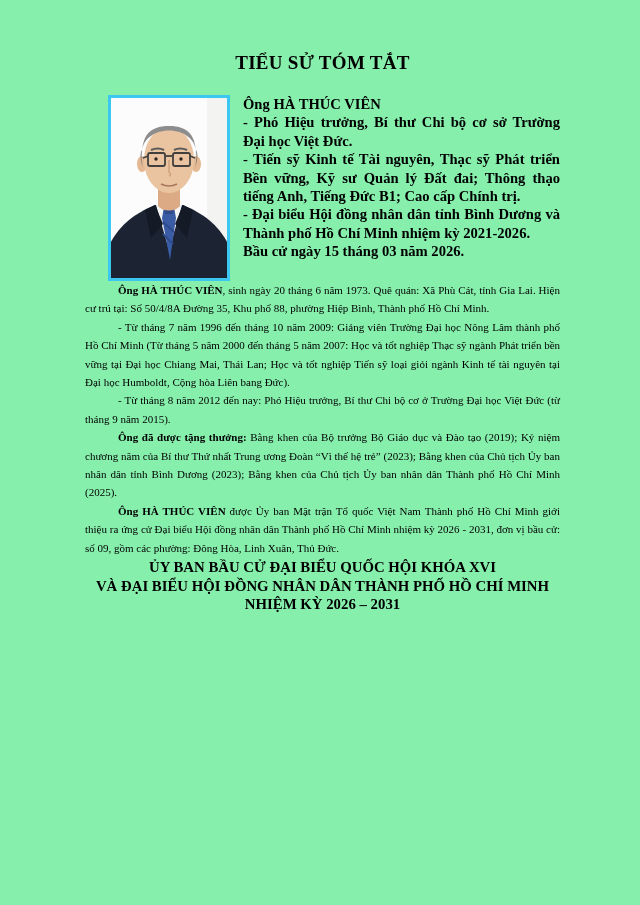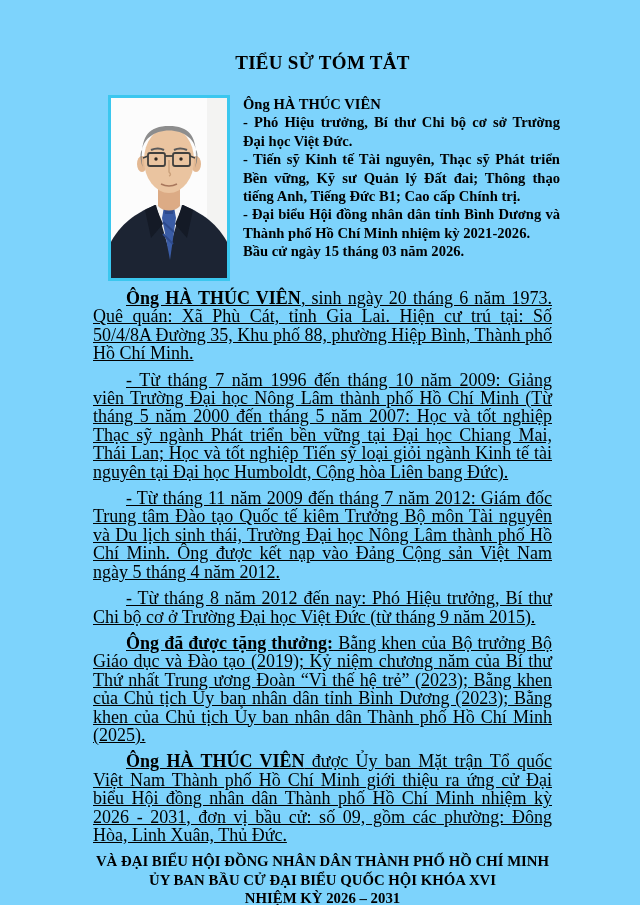--- a/index.html
+++ b/index.html
@@ -1,19 +1,19 @@
 <!DOCTYPE html>
 <html><head>
 <meta charset="utf-8">
 <style>
   html,body{margin:0;padding:0;background:#ffffff;}
   .page{
     position:relative;
     width:640px;height:905px;
-    background:#7dd3fc;
+    background:#86efac;
     box-sizing:border-box;
     padding:52px 80px 0 85px;
     font-family:"Liberation Serif","DejaVu Serif",serif;
     color:#000;
     overflow:hidden;
   }
   .title{
     margin:0 0 21px 0;
     font-size:19px;
     font-weight:bold;
@@ -39,26 +39,25 @@
     min-width:0;
   }
   .profile-info p{
     margin:0;
     font-size:14.6px;
     font-weight:bold;
     line-height:18.4px;
     text-align:justify;
   }
   .body-text p.para{
-    margin:8px;
-    font-size:18px;
+    margin:0;
+    font-size:11px;
     line-height:18.4px;
     text-align:justify;
     text-indent:33px;
-    text-decoration:underline;
   }
   .b{font-weight:bold;}
   .footer{margin-top:1px;text-align:center;}
   .footer p{
     margin:0;
     font-size:14.8px;
     font-weight:bold;
     line-height:18.4px;
   }
 </style>
@@ -124,27 +123,26 @@
       <p>Bầu cử ngày 15 tháng 03 năm 2026.</p>
     </div>
   </div>
 
   <div class="body-text">
 
     <p class="para"><span class="b">Ông HÀ THÚC VIÊN</span><span>, sinh ngày 20 tháng 6 năm 1973. Quê quán: Xã Phù Cát, tỉnh Gia Lai. Hiện cư trú tại: Số 50/4/8A Đường 35, Khu phố 88, phường Hiệp Bình, Thành phố Hồ Chí Minh.</span></p>
 
 
     <p class="para">- Từ tháng 7 năm 1996 đến tháng 10 năm 2009: Giảng viên Trường Đại học Nông Lâm thành phố Hồ Chí Minh (Từ tháng 5 năm 2000 đến tháng 5 năm 2007: Học và tốt nghiệp Thạc sỹ ngành Phát triển bền vững tại Đại học Chiang Mai, Thái Lan; Học và tốt nghiệp Tiến sỹ loại giỏi ngành Kinh tế tài nguyên tại Đại học Humboldt, Cộng hòa Liên bang Đức).</p>
-    <p class="para">- Từ tháng 11 năm 2009 đến tháng 7 năm 2012: Giám đốc Trung tâm Đào tạo Quốc tế kiêm Trưởng Bộ môn Tài nguyên và Du lịch sinh thái, Trường Đại học Nông Lâm thành phố Hồ Chí Minh. Ông được kết nạp vào Đảng Cộng sản Việt Nam ngày 5 tháng 4 năm 2012.</p>
     <p class="para">- Từ tháng 8 năm 2012 đến nay: Phó Hiệu trưởng, Bí thư Chi bộ cơ ở Trường Đại học Việt Đức (từ tháng 9 năm 2015).</p>
 
     <p class="para"><span class="b">Ông đã được tặng thưởng:</span><span> Bằng khen của Bộ trưởng Bộ Giáo dục và Đào tạo (2019); Kỷ niệm chương năm của Bí thư Thứ nhất Trung ương Đoàn “Vì thế hệ trẻ” (2023); Bằng khen của Chủ tịch Ủy ban nhân dân tỉnh Bình Dương (2023); Bằng khen của Chủ tịch Ủy ban nhân dân Thành phố Hồ Chí Minh (2025).</span></p>
 
     <p class="para"><span class="b">Ông HÀ THÚC VIÊN</span><span> được Ủy ban Mặt trận Tổ quốc Việt Nam Thành phố Hồ Chí Minh giới thiệu ra ứng cử Đại biểu Hội đồng nhân dân Thành phố Hồ Chí Minh nhiệm kỳ 2026 - 2031, đơn vị bầu cử: số 09, gồm các phường: Đông Hòa, Linh Xuân, Thủ Đức.</span></p>
   </div>
 
   <div class="footer">
+    <p>ỦY BAN BẦU CỬ ĐẠI BIỂU QUỐC HỘI KHÓA XVI</p>
     <p>VÀ ĐẠI BIỂU HỘI ĐỒNG NHÂN DÂN THÀNH PHỐ HỒ CHÍ MINH</p>
-    <p>ỦY BAN BẦU CỬ ĐẠI BIỂU QUỐC HỘI KHÓA XVI</p>
     <p>NHIỆM KỲ 2026 – 2031</p>
   </div>
 
 </div>
 
 </body></html>

